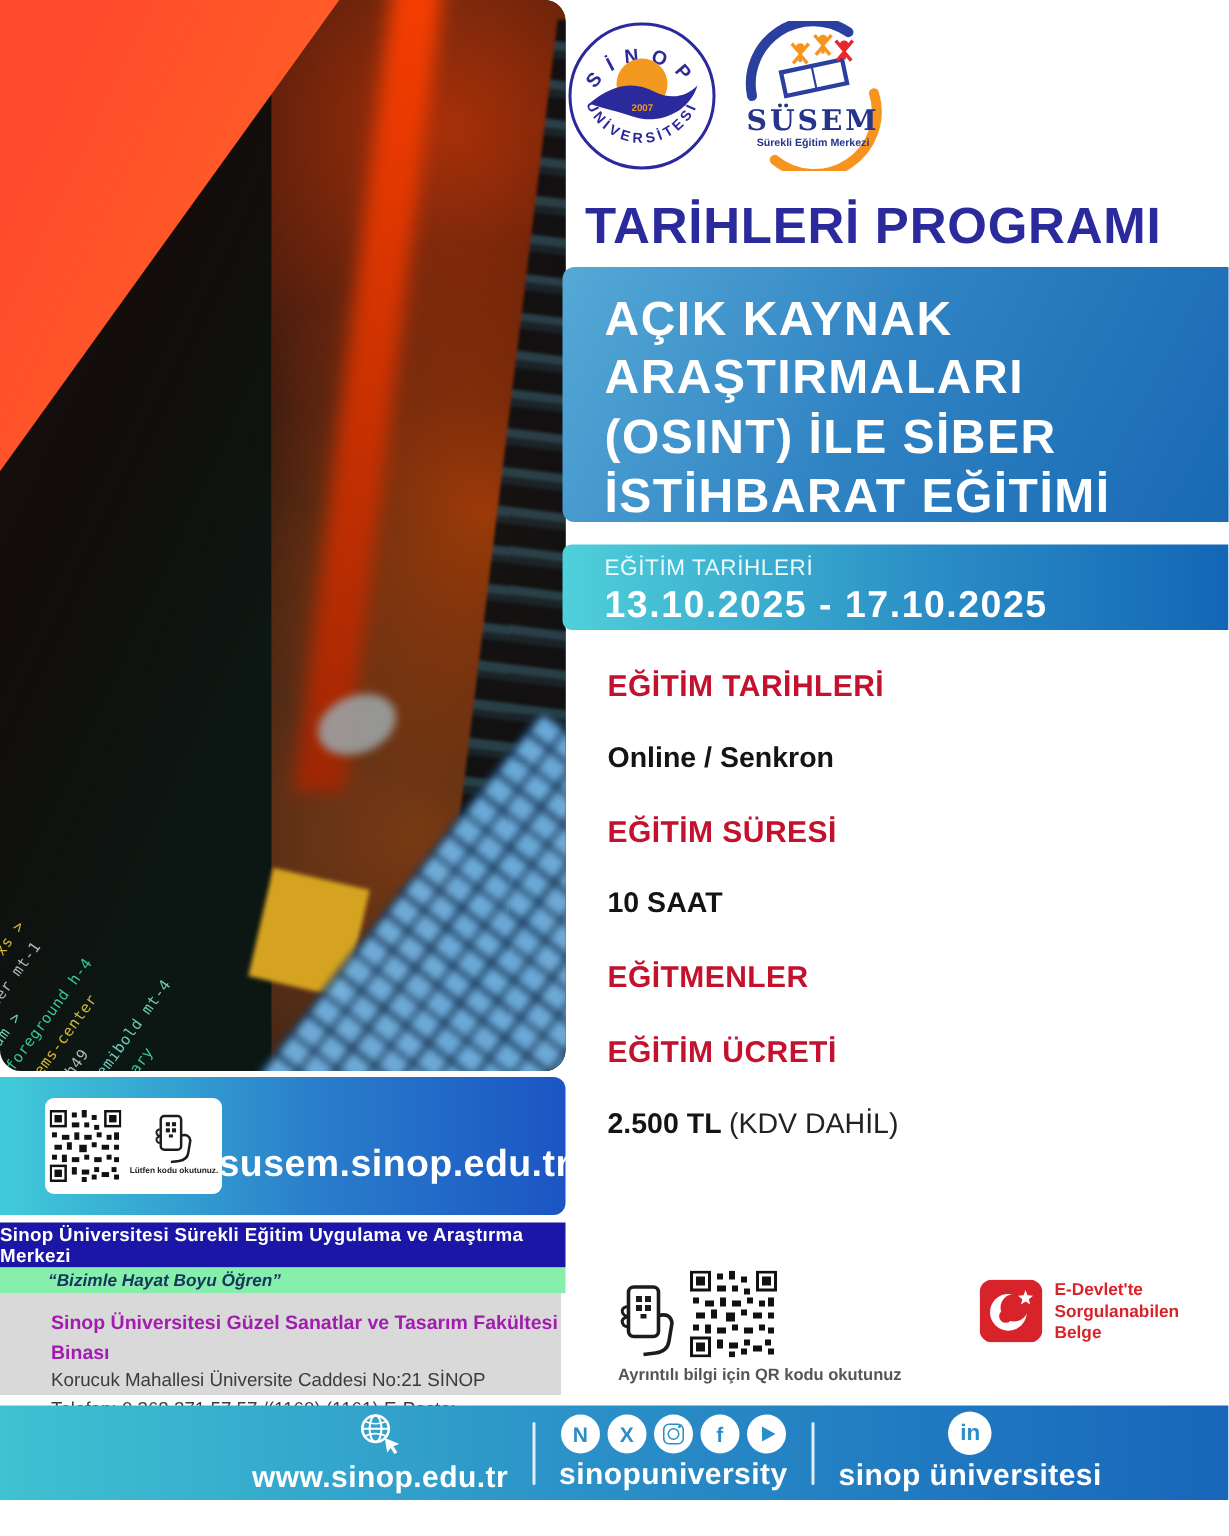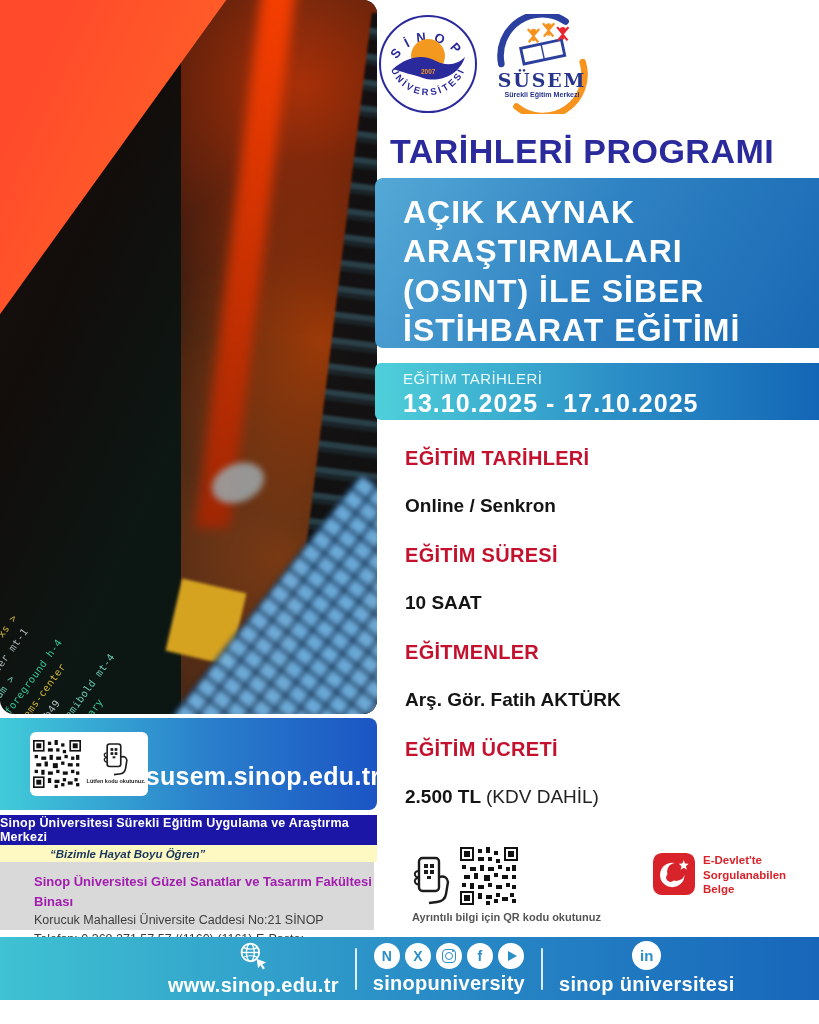--- a/index.html
+++ b/index.html
@@ -111,22 +111,22 @@
     display:flex;align-items:center;justify-content:center;
     color:#fff;font-size:25px;font-weight:800;letter-spacing:.3px;
   }
   
   .org-bar{
     position:absolute;left:0;top:815px;width:377px;height:30px;background:#1c16a6;
     display:flex;align-items:center;justify-content:center;
     color:#fff;font-size:12.5px;font-weight:700;letter-spacing:.2px;
   }
   .motto-bar{
-    position:absolute;left:0;top:845px;width:377px;height:17px;background:#fef9c3;
-    display:flex;align-items:center;box-sizing:border-box;padding-left:50px;
+    position:absolute;left:0;top:845px;width:377px;height:17px;background:#86efac;
+    display:flex;align-items:center;box-sizing:border-box;padding-left:32px;
     color:#16365d;font-size:11.5px;font-weight:700;font-style:italic;
   }
   .addr-box{
     position:absolute;left:0;top:862px;width:374px;height:68px;background:#d9d9d9;
     box-sizing:border-box;padding:10px 0 0 34px;
   }
   .addr-line1{font-size:13px;font-weight:700;color:#a21caf;line-height:1.5;}
   .addr-line{font-size:12.5px;font-weight:400;color:#3c3c3c;line-height:1.5;}
   
   .qr-info{position:absolute;left:412px;top:847px;width:210px;}
@@ -344,21 +344,20 @@
   <div class="detail-block">
     <div class="detail-label">EĞİTİM TARİHLERİ</div>
     <div class="detail-value">Online / Senkron</div>
   </div>
   <div class="detail-block">
     <div class="detail-label">EĞİTİM SÜRESİ</div>
     <div class="detail-value">10 SAAT</div>
   </div>
   <div class="detail-block">
     <div class="detail-label">EĞİTMENLER</div>
-    <div class="detail-value">Arş. Gör. Fatih AKTÜRK</div>
   </div>
   <div class="detail-block">
     <div class="detail-label">EĞİTİM ÜCRETİ</div>
     <div class="detail-value">
       <span>2.500 TL</span>
       <span class="detail-suffix">(KDV DAHİL)</span>
     </div>
   </div>
 </div>
 

